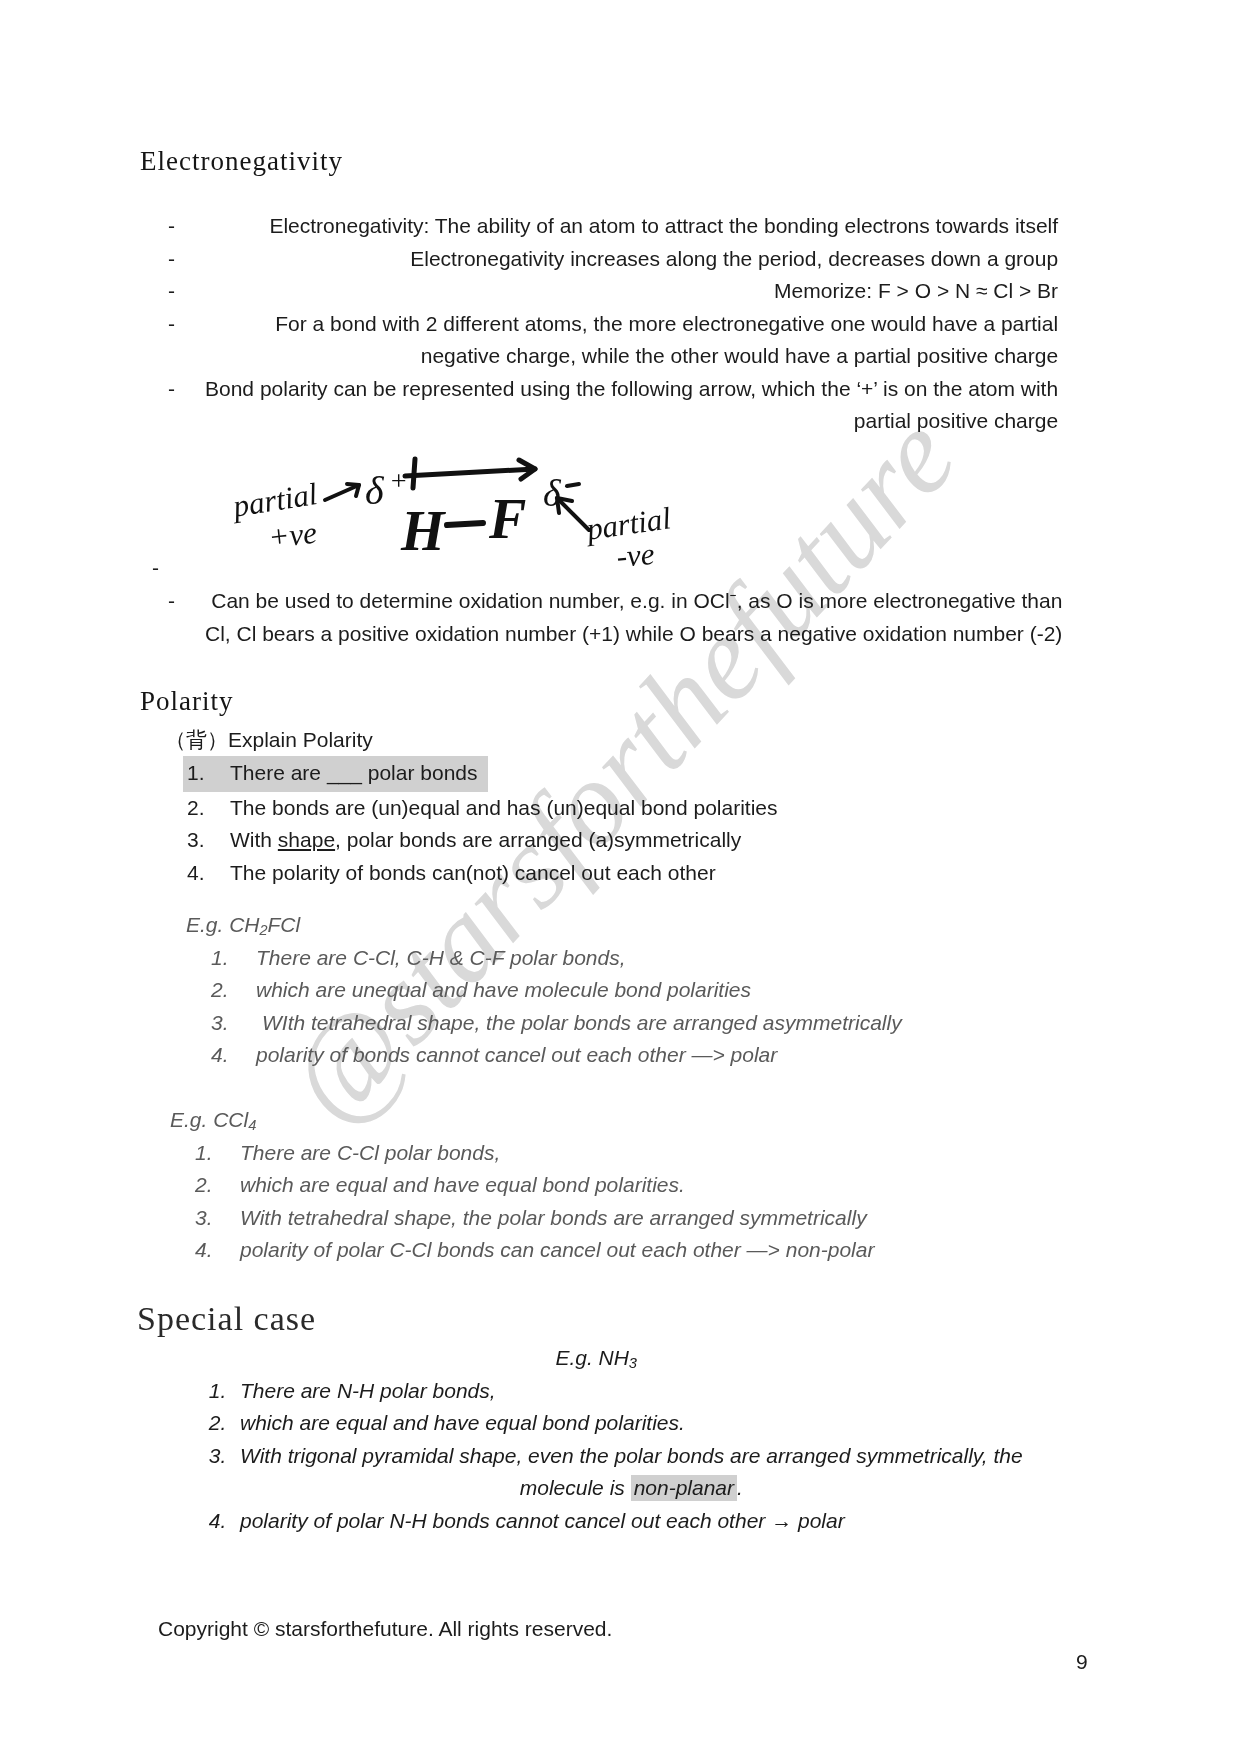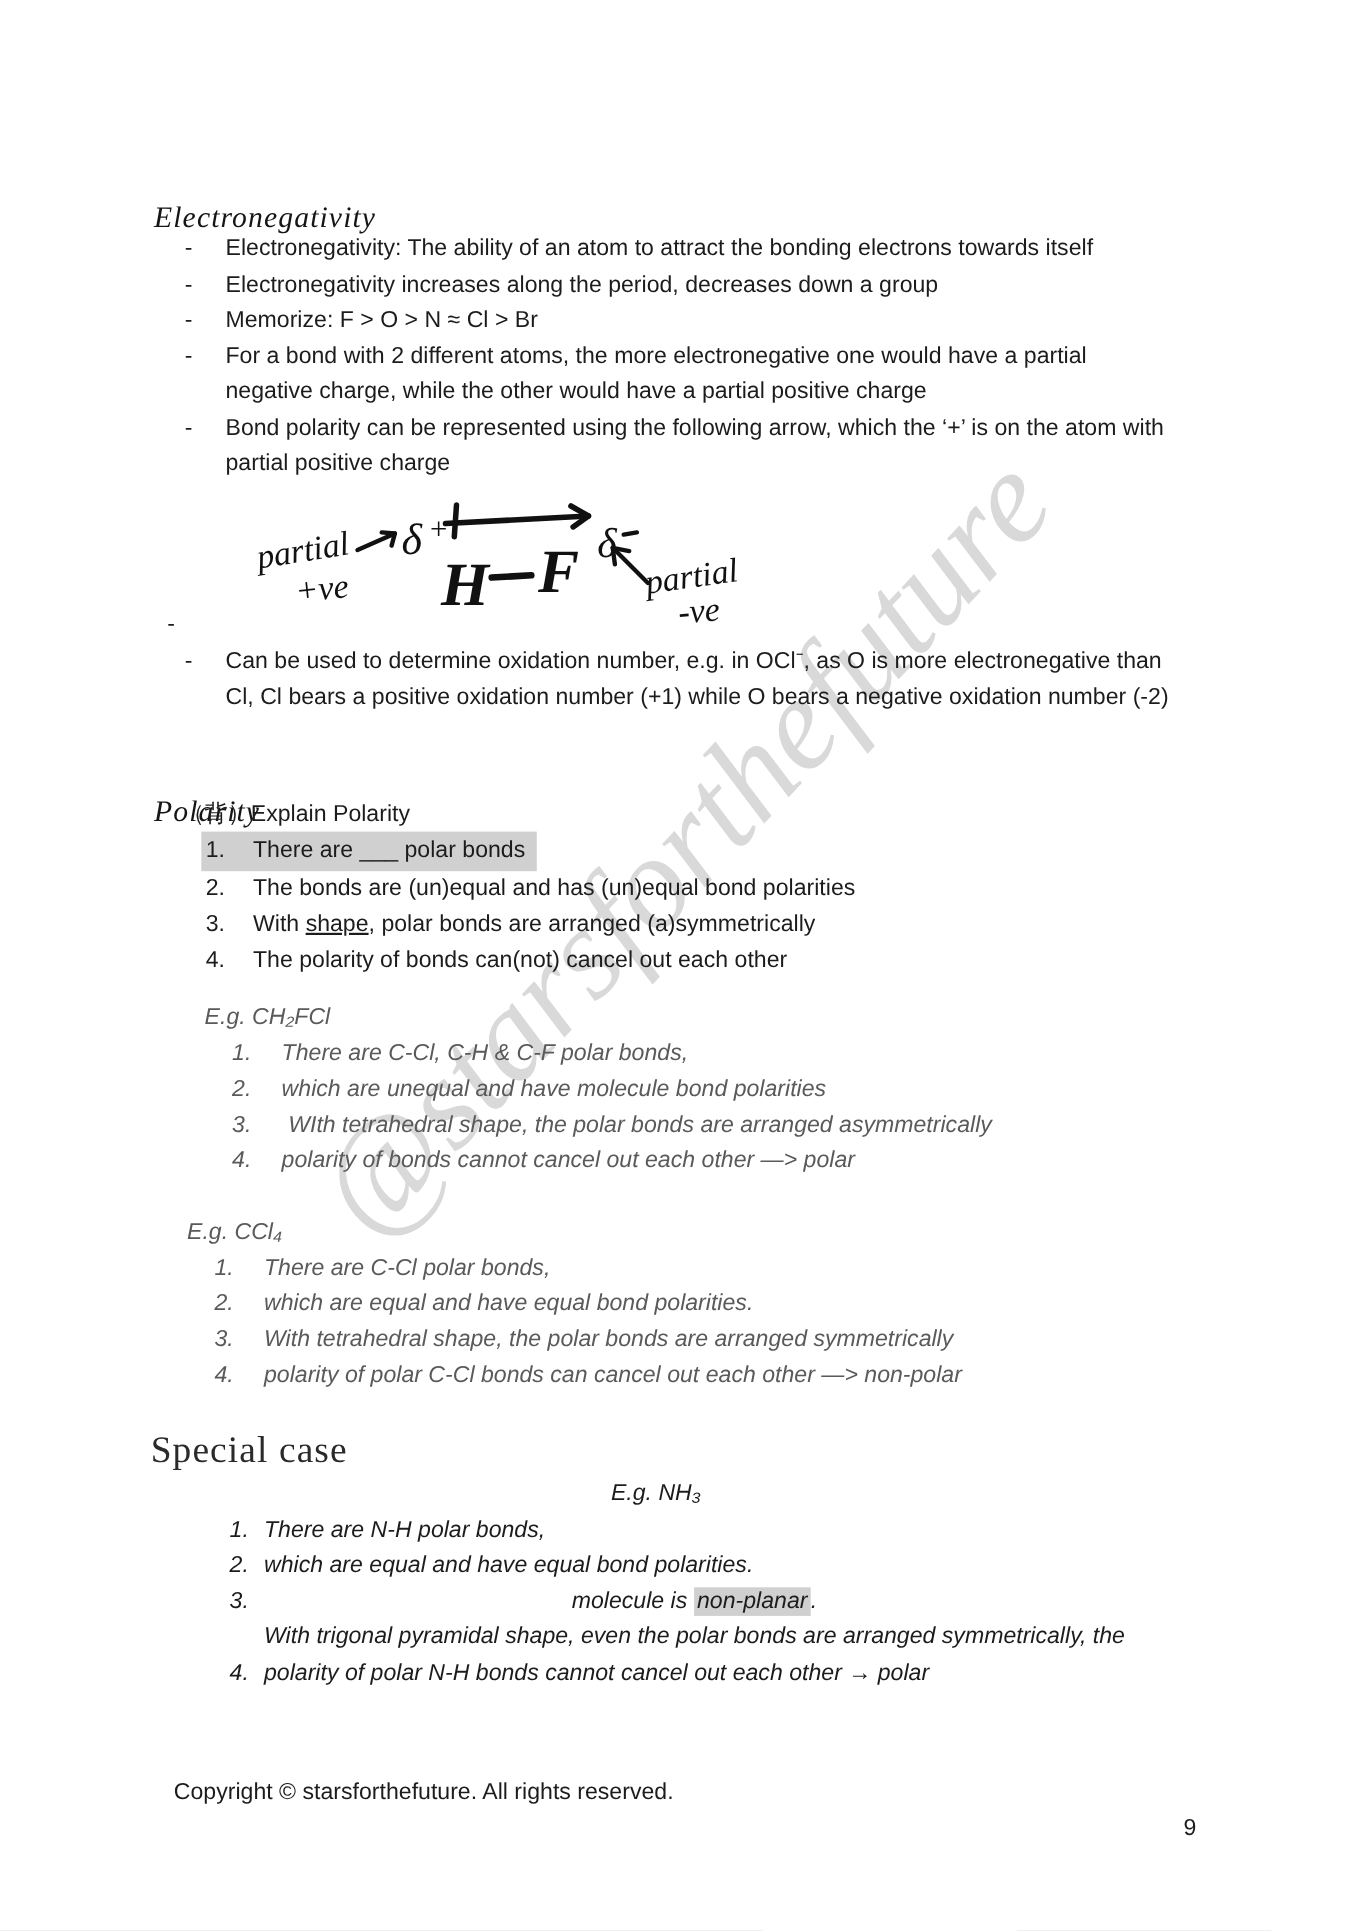--- a/index.html
+++ b/index.html
@@ -25,42 +25,40 @@
     color:#d9d9d9;
     transform:rotate(-47deg);
     transform-origin:center;
     white-space:nowrap;
     z-index:0;
     pointer-events:none;
   }
   
   .hw-title{
     font-family:cursive;
-    font-style:italic;
     font-size:27px;
     letter-spacing:1px;
     color:#151515;
     white-space:nowrap;
-    margin-top:36px;
   }
   .hw-light{
     font-family:cursive;
     font-style:normal;
     font-weight:normal;
     font-size:34px;
     letter-spacing:1px;
     color:#2a2a2a;
     white-space:nowrap;
   }
   
   .body-line{font-size:21px;line-height:32.5px;white-space:nowrap;}
   .bullets{left:137px;}
   .bullet{display:flex;}
   .dash-col{width:37px;margin-left:31px;flex:0 0 auto;}
-  .bullet-lines{flex:1 1 auto;}
+  .bullet-lines{flex:1 1 auto;text-align:right;}
   
   .num-row{display:flex;line-height:32.5px;font-size:21px;white-space:nowrap;}
   .num-col{width:45px;flex:0 0 auto;}
   .hl{background:#d0d0d0;padding:1px 10px 2px 4px;display:inline-flex;}
   .hl .num-col{width:43px;}
   .u{text-decoration:underline;}
   .mark{background:#d0d0d0;padding:1px 3px 2px 3px;}
   
   .eg{font-style:italic;}
   .eg-gray{color:#5a5a5a;}
@@ -243,22 +241,22 @@
         <span class="num-col">1.</span>
         <span>There are N-H polar bonds,</span>
       </div>
       <div class="num-row">
         <span class="num-col">2.</span>
         <span>which are equal and have equal bond polarities.</span>
       </div>
       <div class="num-row">
         <span class="num-col">3.</span>
         <span>
+          <span style="display:block;">With trigonal pyramidal shape, even the polar bonds are arranged symmetrically, the</span>
           <span style="display:block;"><span>molecule is </span><span class="mark">non-planar</span><span>.</span></span>
-          <span style="display:block;">With trigonal pyramidal shape, even the polar bonds are arranged symmetrically, the</span>
         </span>
       </div>
       <div class="num-row">
         <span class="num-col">4.</span>
         <span>polarity of polar N-H bonds cannot cancel out each other → polar</span>
       </div>
     </div>
   </div>
 
   <div class="layer footer-line" style="left:137px;top:1617px;">Copyright © starsforthefuture. All rights reserved.</div>

